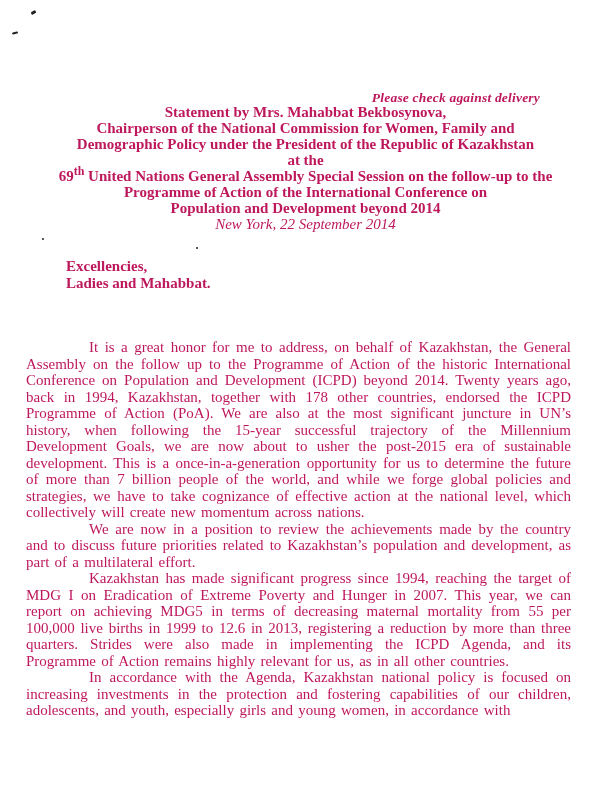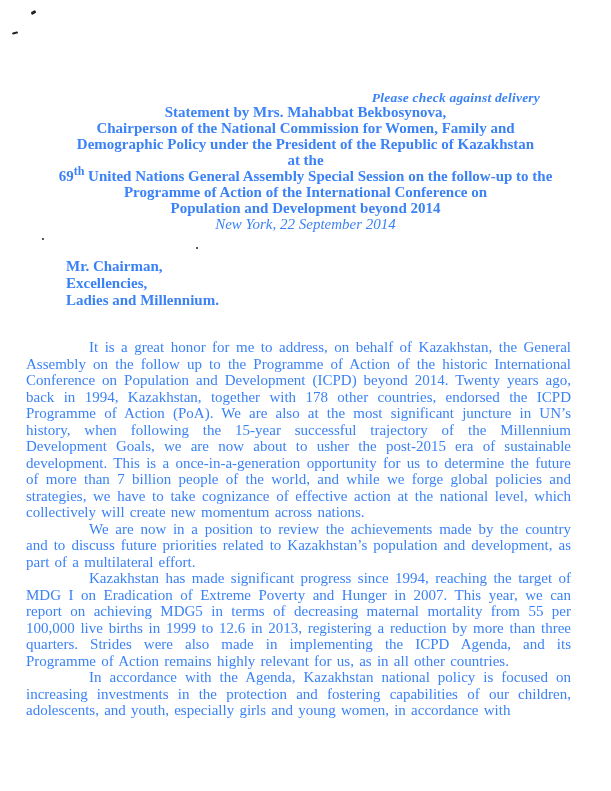--- a/index.html
+++ b/index.html
@@ -7,21 +7,21 @@
     padding: 0;
     background: #ffffff;
   }
   .page {
     position: relative;
     width: 611px;
     height: 791px;
     background: #ffffff;
     overflow: hidden;
     font-family: "Liberation Serif", "DejaVu Serif", serif;
-    color: #3b82f6;
+    color: #be185d;
   }
   
   .mark {
     position: absolute;
     background: #222222;
   }
   .mark-1 { left: 31px; top: 11px;  width: 5px; height: 3px; transform: rotate(-30deg); border-radius: 1px; }
   .mark-2 { left: 12px; top: 32px;  width: 6px; height: 2px; transform: rotate(-12deg); border-radius: 1px; }
   .mark-3 { left: 42px; top: 238px; width: 2px; height: 2px; border-radius: 50%; }
   .mark-4 { left: 196px; top: 247px; width: 2px; height: 2px; border-radius: 50%; }
@@ -97,23 +97,22 @@
     <div class="tline">Chairperson of the National Commission for Women, Family and</div>
     <div class="tline">Demographic Policy under the President of the Republic of Kazakhstan</div>
     <div class="tline">at the</div>
     <div class="tline"><span>69</span><sup class="ordinal">th</sup><span> United Nations General Assembly Special Session on the follow-up to the</span></div>
     <div class="tline">Programme of Action of the International Conference on</div>
     <div class="tline">Population and Development beyond 2014</div>
     <div class="date-line">New York, 22 September 2014</div>
   </div>
 
   <div class="salutation">
-    <div>Mr. Chairman,</div>
     <div>Excellencies,</div>
-    <div>Ladies and Millennium.</div>
+    <div>Ladies and Mahabbat.</div>
   </div>
 
   <div class="body-text">
     <p>It is a great honor for me to address, on behalf of Kazakhstan, the General Assembly on the follow up to the Programme of Action of the historic International Conference on Population and Development (ICPD) beyond 2014. Twenty years ago, back in 1994, Kazakhstan, together with 178 other countries, endorsed the ICPD Programme of Action (PoA). We are also at the most significant juncture in UN’s history, when following the 15-year successful trajectory of the Millennium Development Goals, we are now about to usher the post-2015 era of sustainable development. This is a once-in-a-generation opportunity for us to determine the future of more than 7 billion people of the world, and while we forge global policies and strategies, we have to take cognizance of effective action at the national level, which collectively will create new momentum across nations.</p>
     <p>We are now in a position to review the achievements made by the country and to discuss future priorities related to Kazakhstan’s population and development, as part of a multilateral effort.</p>
     <p>Kazakhstan has made significant progress since 1994, reaching the target of MDG I on Eradication of Extreme Poverty and Hunger in 2007. This year, we can report on achieving MDG5 in terms of decreasing maternal mortality from 55 per 100,000 live births in 1999 to 12.6 in 2013, registering a reduction by more than three quarters. Strides were also made in implementing the ICPD Agenda, and its Programme of Action remains highly relevant for us, as in all other countries.</p>
     <p>In accordance with the Agenda, Kazakhstan national policy is focused on increasing investments in the protection and fostering capabilities of our children, adolescents, and youth, especially girls and young women, in accordance with</p>
   </div>
 
 </div>

